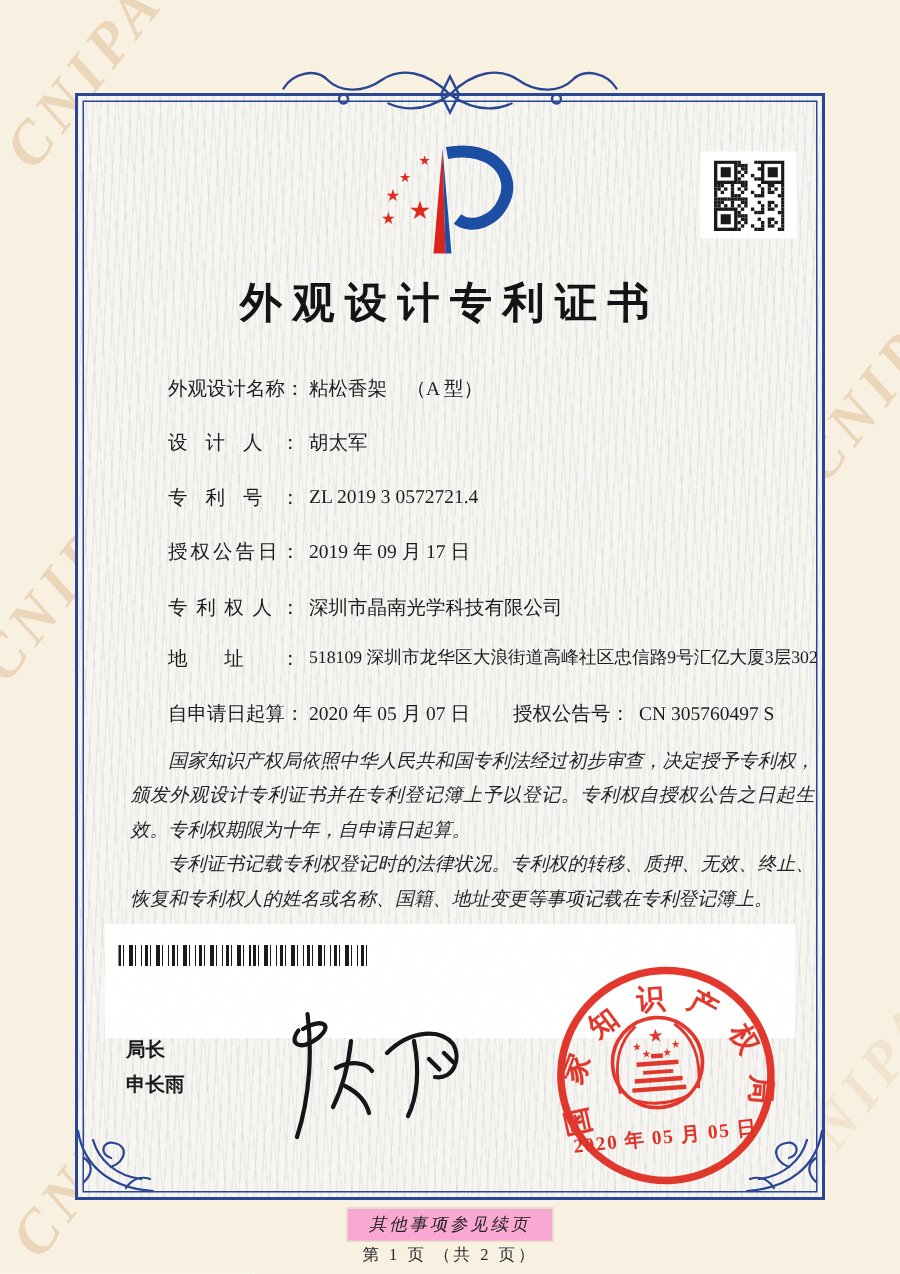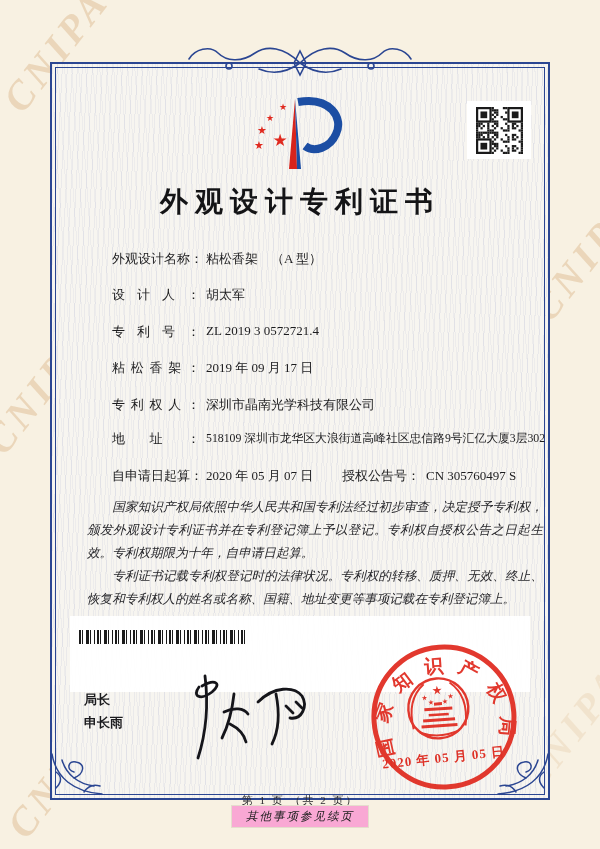--- a/index.html
+++ b/index.html
@@ -49,21 +49,21 @@
       #1b1b1b 0 2px, #fff 2px 3px, #1b1b1b 3px 4px, #fff 4px 7px,
       #1b1b1b 7px 10px, #fff 10px 11px, #1b1b1b 11px 12px, #fff 12px 15px,
       #1b1b1b 15px 16px, #fff 16px 18px);}
 
   .director{left:84px;top:688px;font-size:13px;font-weight:600;color:#1b1b1e;line-height:23px;}
   .signature{left:172px;top:672px;}
   .sig-hidden{font-size:0;}
 
   .seal{left:363px;top:640px;opacity:.93;transform:rotate(-4deg);}
 
-  .page-info{left:0;right:0;top:773px;text-align:center;font-size:11px;letter-spacing:2px;color:#2a2a2e;margin-top:20px;}
+  .page-info{left:0;right:0;top:809px;text-align:center;font-size:11px;letter-spacing:2px;color:#2a2a2e;margin-top:20px;}
   .footer-note{left:0;right:0;top:805px;text-align:center;}
   .footer-note span{display:inline-block;background:#f9a8d4;border:1px solid #e5ddcd;
       padding:3px 14px;font-style:italic;font-size:11.5px;letter-spacing:2px;color:#222;}
 </style>
 </head>
 <body>
 
 <div class="page">
 
   <div class="wm" style="left:-16px;top:26px;">CNIPA</div>
@@ -273,21 +273,21 @@
   <div class="abs row" style="top:250px;">
     <span class="lab">外观设计名称：</span><span class="val">粘松香架　（A 型）</span>
   </div>
   <div class="abs row" style="top:286px;">
     <span class="lab">设计人：</span><span class="val">胡太军</span>
   </div>
   <div class="abs row" style="top:323px;">
     <span class="lab">专利号：</span><span class="val">ZL 2019 3 0572721.4</span>
   </div>
   <div class="abs row" style="top:359px;">
-    <span class="lab">粘松香架：</span><span class="val">2019 年 09 月 17 日</span>
+    <span class="lab">授权公告日：</span><span class="val">2019 年 09 月 17 日</span>
   </div>
   <div class="abs row" style="top:396px;">
     <span class="lab">专利权人：</span><span class="val">深圳市晶南光学科技有限公司</span>
   </div>
   <div class="abs row addr" style="top:430px;">
     <span class="lab">地址：</span><span class="val">518109 深圳市龙华区大浪街道高峰社区忠信路9号汇亿大厦3层302</span>
   </div>
   <div class="abs row" style="top:467px;">
     <span class="lab">自申请日起算：</span><span class="val">2020 年 05 月 07 日</span>
     <span class="grant2">

